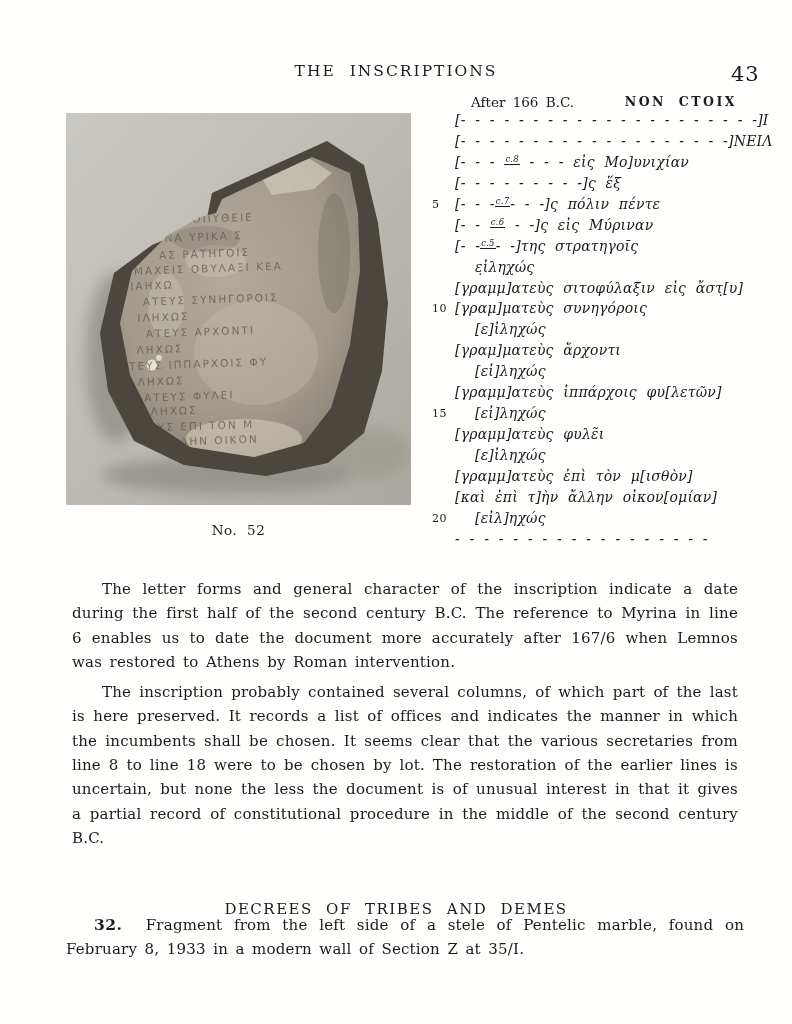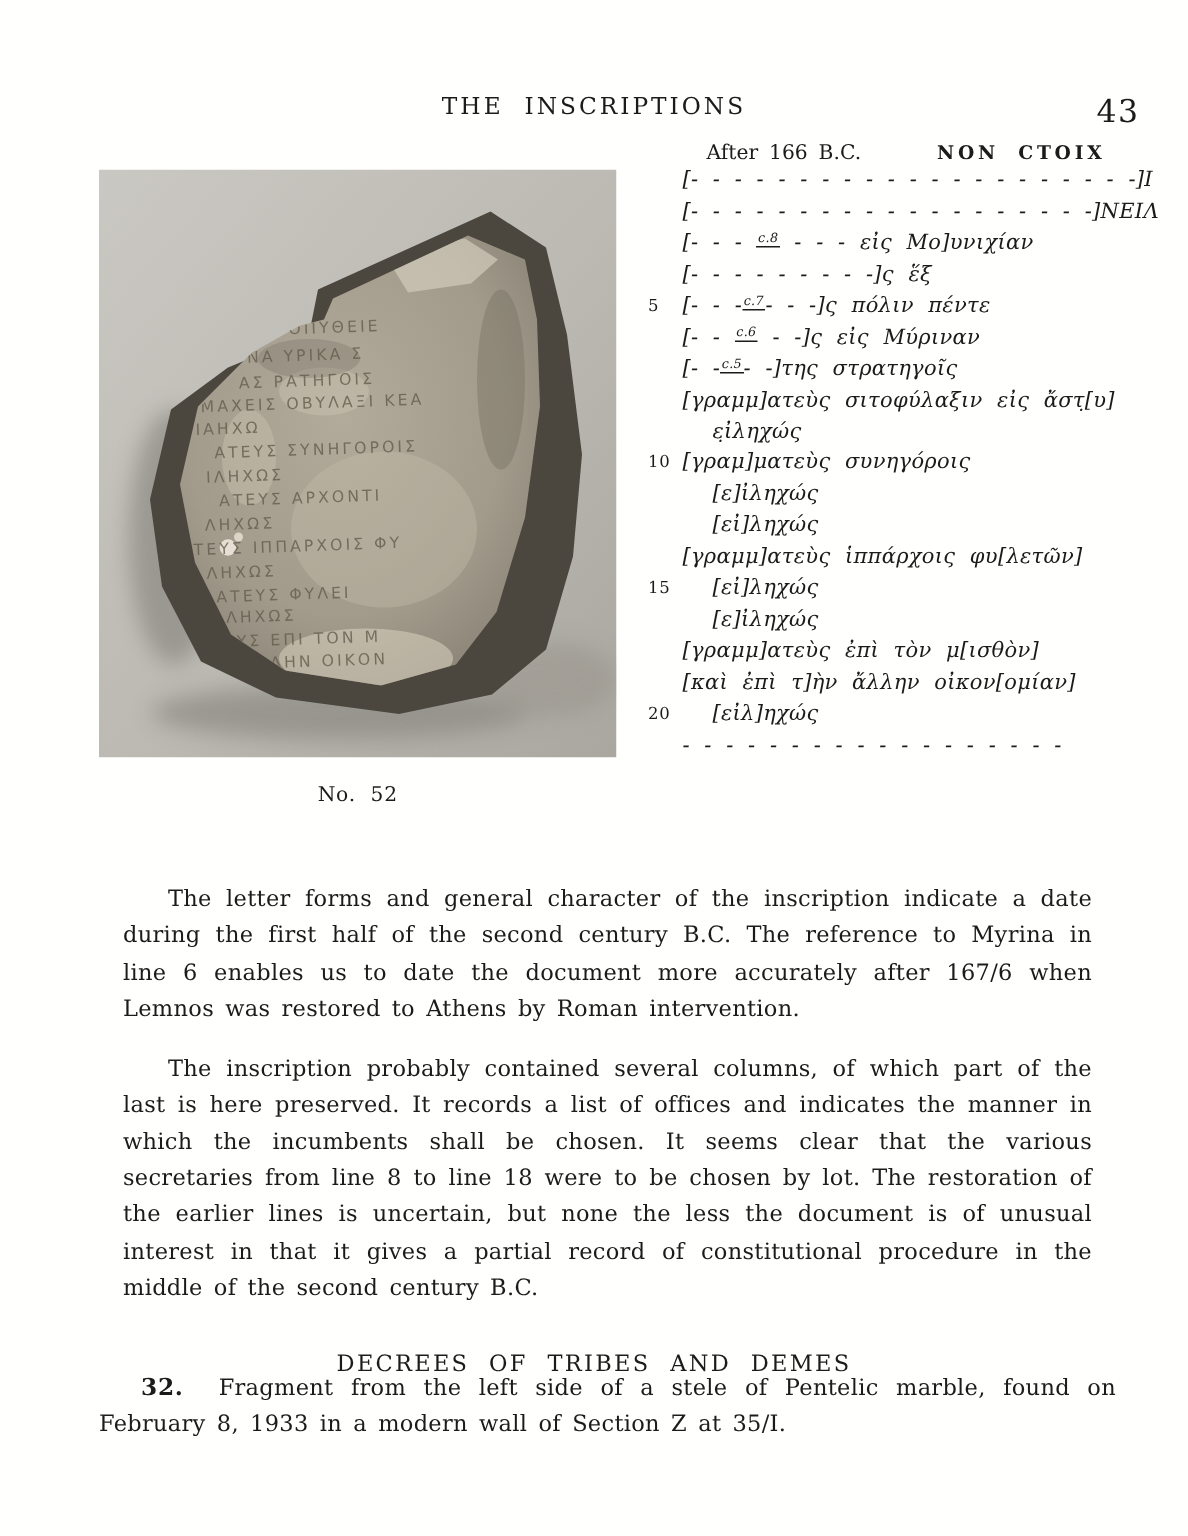--- a/index.html
+++ b/index.html
@@ -43,21 +43,21 @@
     letter-spacing:.2px;
   }
   .t-row.indent .t-text{padding-left:20px;}
   .t-sup{
     font-size:8.5px;font-style:italic;vertical-align:5px;line-height:1;
     border-bottom:1px solid #1b1b1b;padding:0 1px;margin-top:21px;
   }
   
   .bodytext{position:absolute;top:571px;left:66px;width:678px;}
   .bodytext p{
-    margin:16px;font-size:15px;line-height:24.3px;text-align:justify;
+    margin:6px;font-size:15px;line-height:24.3px;text-align:justify;
     text-indent:30px;word-spacing:2.5px;letter-spacing:.2px;
   }
   
   .section-heading{
     position:absolute;top:858px;left:0;width:792px;text-align:center;
     font-size:15px;letter-spacing:1.5px;word-spacing:7px;margin-top:42px;
   }
   .entry{position:absolute;top:913px;left:66px;width:678px;}
   .entry p{
     margin:0;font-size:15px;line-height:24.3px;text-align:justify;
@@ -172,47 +172,55 @@
         <span class="t-text"><span>[- - -</span><span class="t-sup">c.7</span><span>- - -]ς πόλιν πέντε</span></span>
       </div>
       <div class="t-row">
         <span class="t-num"></span>
         <span class="t-text"><span>[- - </span><span class="t-sup">c.6</span><span> - -]ς εἰς Μύριναν</span></span>
       </div>
       <div class="t-row">
         <span class="t-num"></span>
         <span class="t-text"><span>[- -</span><span class="t-sup">c.5</span><span>- -]της στρατηγοῖς</span></span>
       </div>
+      <div class="t-row indent">
+        <span class="t-num"></span>
+        <span class="t-text"><span>ε̣ἰληχώς</span></span>
+      </div>
       <div class="t-row">
         <span class="t-num"></span>
         <span class="t-text"><span>[γραμμ]ατεὺς σιτοφύλαξιν εἰς ἄστ̣[υ]</span></span>
-      </div>
-      <div class="t-row indent">
-        <span class="t-num"></span>
-        <span class="t-text"><span>ε̣ἰληχώς</span></span>
       </div>
       <div class="t-row">
         <span class="t-num">10</span>
         <span class="t-text"><span>[γραμ]ματεὺς συνηγόροις</span></span>
       </div>
       <div class="t-row indent">
         <span class="t-num"></span>
         <span class="t-text"><span>[ε]ἰληχώς</span></span>
       </div>
+      <div class="t-row">
+        <span class="t-num"></span>
+        <span class="t-text"><span>[γραμ]ματεὺς ἄρχοντι</span></span>
+      </div>
       <div class="t-row indent">
         <span class="t-num"></span>
         <span class="t-text"><span>[εἰ]ληχώς</span></span>
       </div>
       <div class="t-row">
         <span class="t-num"></span>
         <span class="t-text"><span>[γραμμ]ατεὺς ἱππάρχοις φυ[λετῶν]</span></span>
       </div>
       <div class="t-row indent">
         <span class="t-num">15</span>
         <span class="t-text"><span>[εἰ]ληχώς</span></span>
+      </div>
+      <div class="t-row">
+        <span class="t-num"></span>
+        <span class="t-text"><span>[γραμμ]ατεὺς φυλε̃ι</span></span>
       </div>
       <div class="t-row indent">
         <span class="t-num"></span>
         <span class="t-text"><span>[ε]ἰληχώς</span></span>
       </div>
       <div class="t-row">
         <span class="t-num"></span>
         <span class="t-text"><span>[γραμμ]ατεὺς ἐπὶ τὸν μ[ισθὸν]</span></span>
       </div>
       <div class="t-row">

